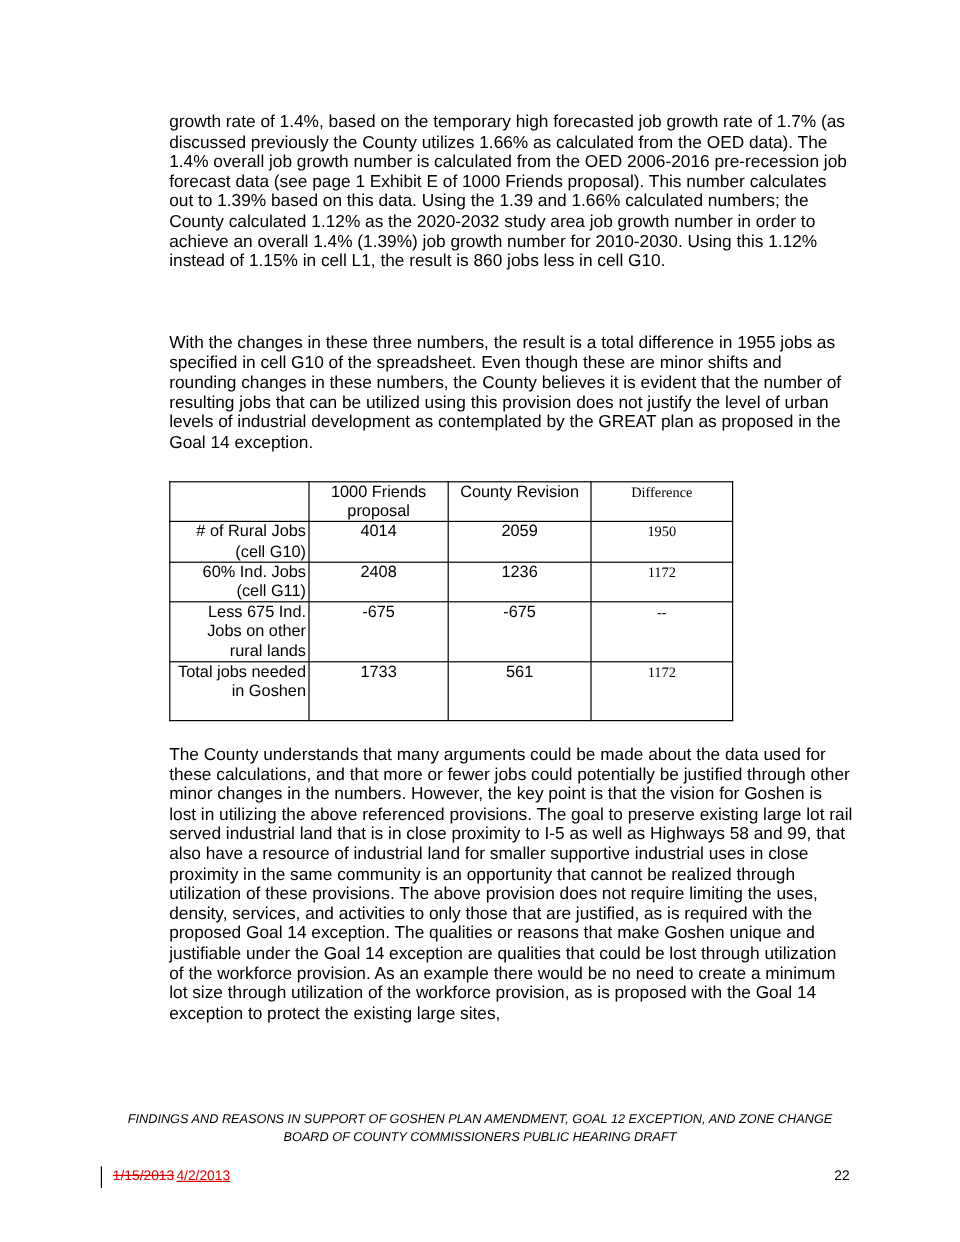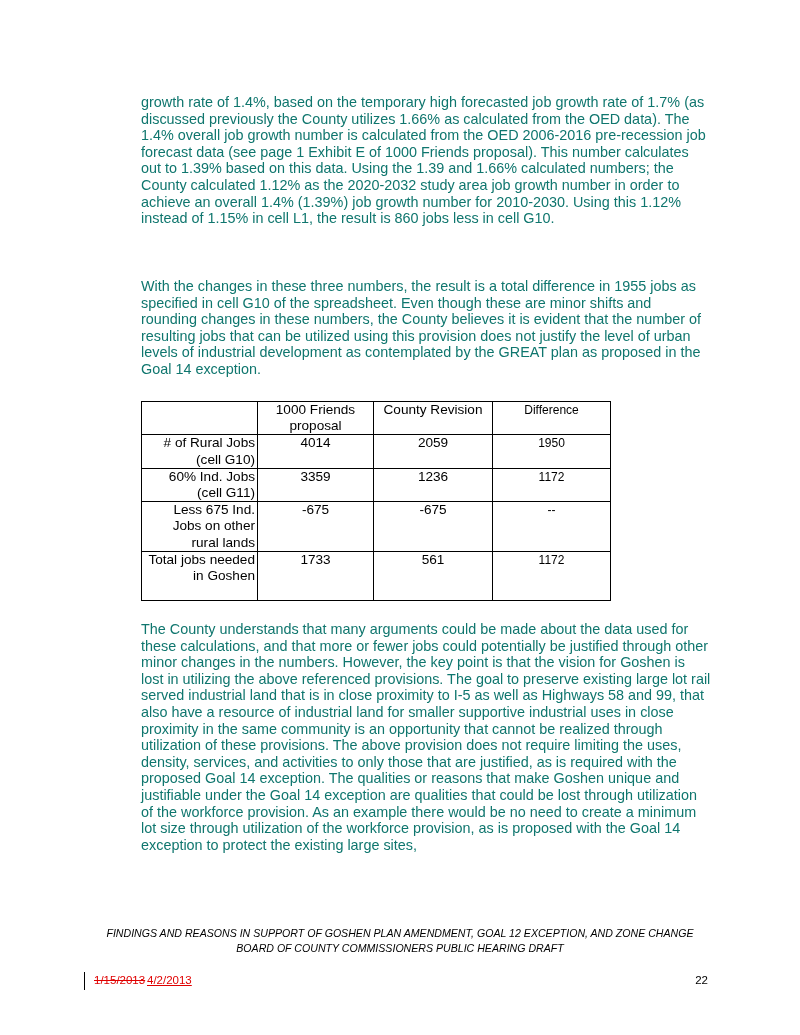--- a/index.html
+++ b/index.html
@@ -1,39 +1,39 @@
 <!DOCTYPE html>
 <html><head>
 <meta charset="utf-8">
 <style>
   html, body { margin: 0; padding: 0; background: #ffffff; }
   body { width: 800px; height: 1035px; position: relative; overflow: hidden; }
   .page { position: absolute; left: 0; top: 0; width: 800px; height: 1035px; background: #fff; }
   .body-text {
     position: absolute; left: 141px; width: 570px;
     font-family: "Liberation Sans", sans-serif;
-    font-size: 14.4px; line-height: 16.6px; color: #0f766e;
+    font-size: 14.4px; line-height: 16.6px; color: #000000;
     margin: 0;
   }
   .p1 { top: 94px; }
   .p2 { top: 278px; }
   .p3 { top: 621px; }
   table.jobs {
     position: absolute; left: 141px; top: 401px;
     border-collapse: collapse;
     font-family: "Liberation Sans", sans-serif;
     font-size: 13.6px; line-height: 16.2px; color: #000;
   }
   table.jobs td {
     border: 1px solid #000; vertical-align: top; padding: 0 2px;
   }
   table.jobs td.c0 { width: 111px; text-align: right; }
   table.jobs td.c1 { width: 111px; text-align: center; }
   table.jobs td.c2 { width: 114px; text-align: center; }
-  table.jobs td.c3 { width: 113px; text-align: center; font-size: 12px; }
+  table.jobs td.c3 { width: 113px; text-align: center; font-size: 12px; font-family: Liberation Serif, serif; }
   table.jobs tr.h td { height: 32px; }
   table.jobs tr.r1 td, table.jobs tr.r2 td { height: 32px; }
   table.jobs tr.r3 td, table.jobs tr.r4 td { height: 48px; }
   .footer {
     position: absolute; left: 0; width: 800px; top: 926px;
     text-align: center;
     font-family: "Liberation Sans", sans-serif;
     font-style: italic; font-size: 10.6px; line-height: 15px; color: #000;
   }
   .date-row { position: absolute; top: 972px; left: 84px; height: 18px; width: 640px;
@@ -60,21 +60,21 @@
       <td class="c3">Difference</td>
     </tr>
     <tr class="r1">
       <td class="c0"># of Rural Jobs (cell G10)</td>
       <td class="c1">4014</td>
       <td class="c2">2059</td>
       <td class="c3">1950</td>
     </tr>
     <tr class="r2">
       <td class="c0">60% Ind. Jobs (cell G11)</td>
-      <td class="c1">3359</td>
+      <td class="c1">2408</td>
       <td class="c2">1236</td>
       <td class="c3">1172</td>
     </tr>
     <tr class="r3">
       <td class="c0">Less 675 Ind. Jobs on other rural lands</td>
       <td class="c1">-675</td>
       <td class="c2">-675</td>
       <td class="c3">--</td>
     </tr>
     <tr class="r4">

